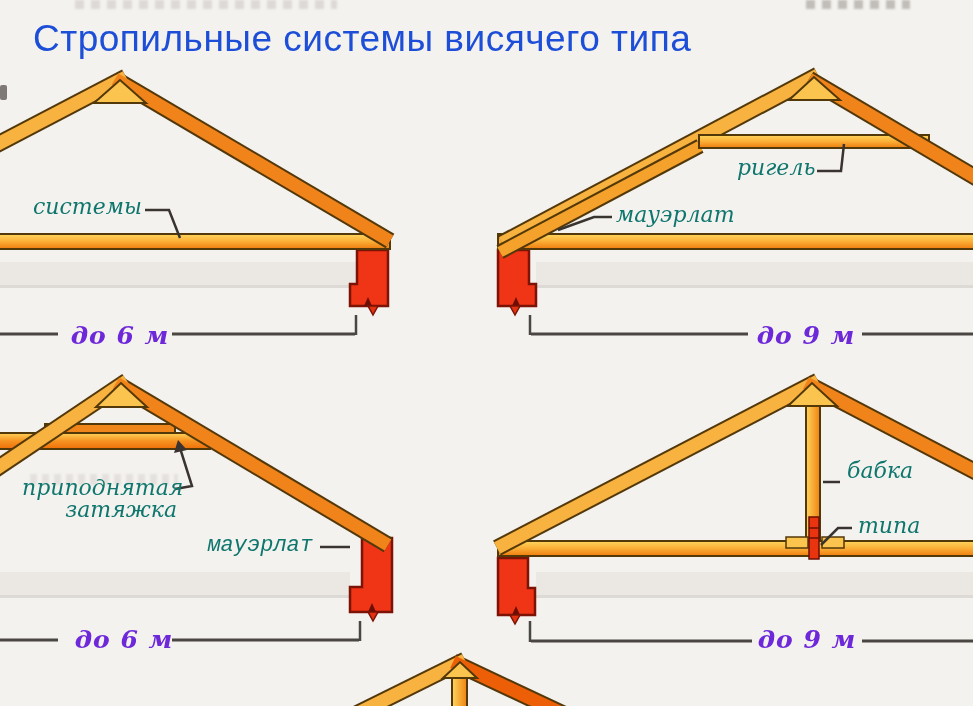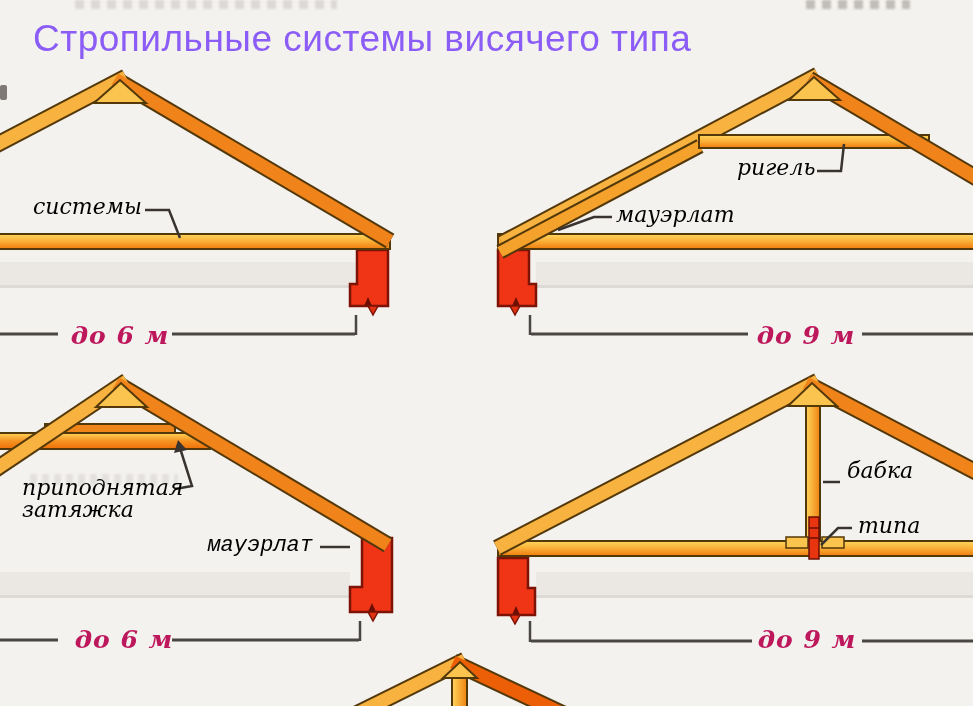--- a/index.html
+++ b/index.html
@@ -9,30 +9,30 @@
     width:973px;height:706px;
     background:#f4f2ef;
     overflow:hidden;
     font-family:"DejaVu Serif",serif;
   }
   #truss-svg{position:absolute;left:0;top:0;z-index:1;}
   .txt{position:absolute;z-index:3;}
   .page-title{
     left:33px;top:18px;width:820px;
     font-family:"Liberation Sans","DejaVu Sans",sans-serif;
-    font-size:37px;font-weight:400;color:#8b5cf6;
+    font-size:37px;font-weight:400;color:#1d4ed8;
     letter-spacing:0.5px;white-space:nowrap;
   }
   .part-label{
-    font-style:italic;font-size:22px;color:#000000;
+    font-style:italic;font-size:22px;color:#0f766e;
     line-height:22px;white-space:nowrap;
   }
   .part-label.wrap{white-space:normal;}
   .dim-label{
-    font-style:italic;font-weight:bold;font-size:25px;color:#be185d;
+    font-style:italic;font-weight:bold;font-size:25px;color:#6d28d9;
     width:100px;text-align:center;letter-spacing:1px;white-space:nowrap;
   }
   
   .remnant{
     position:absolute;z-index:2;height:9px;top:0;
     background:repeating-linear-gradient(90deg, rgba(120,115,110,.55) 0 9px, rgba(120,115,110,0) 9px 16px);
     filter:blur(1.3px);
   }
   .remnant.light{opacity:.35;}
   .remnant.dark{opacity:.75;}
@@ -175,21 +175,21 @@
 
   <div class="txt page-title">Стропильные системы висячего типа</div>
 
   <div class="txt part-label" style="left:33px;top:196px;">системы</div>
   <div class="txt dim-label" style="left:70px;top:321px;">до 6 м</div>
 
   <div class="txt part-label" style="left:737px;top:157px;">ригель</div>
   <div class="txt part-label" style="left:616px;top:204px;">мауэрлат</div>
   <div class="txt dim-label" style="left:756px;top:321px;">до 9 м</div>
 
-  <div class="txt part-label wrap" style="left:22px;top:477px;width:155px;">приподнятая затяжка</div>
+  <div class="txt part-label wrap" style="left:22px;top:477px;width:155px;text-align:right;">приподнятая затяжка</div>
   <div class="txt part-label" style="left:207px;top:535px;width:106px;text-align:right;font-family:Liberation Mono, monospace;">мауэрлат</div>
   <div class="txt dim-label" style="left:74px;top:625px;">до 6 м</div>
 
   <div class="txt part-label" style="left:847px;top:460px;">бабка</div>
   <div class="txt part-label" style="left:858px;top:515px;">типа</div>
   <div class="txt dim-label" style="left:757px;top:625px;">до 9 м</div>
 
 </div>
 
 </body></html>

